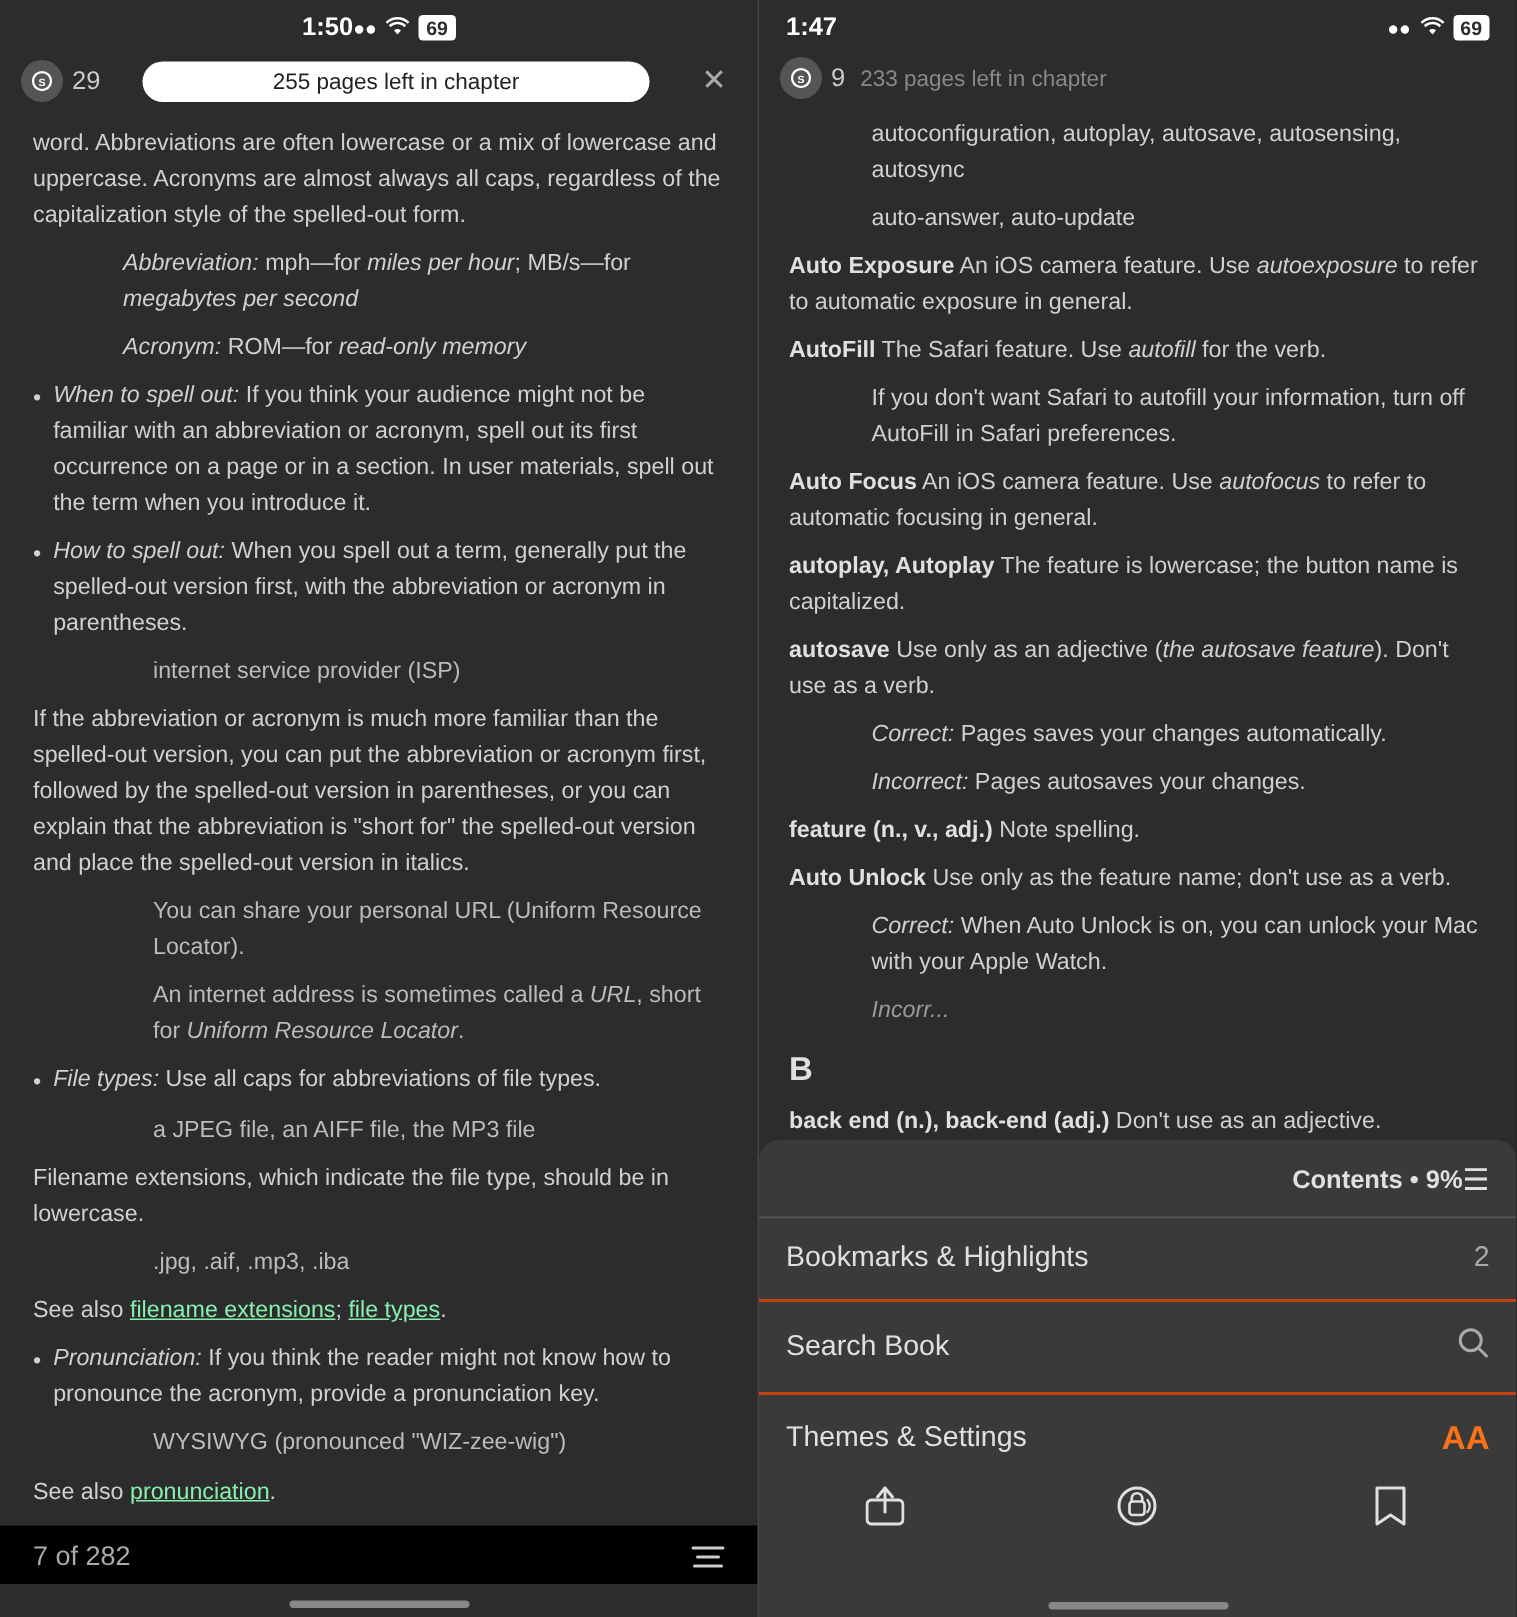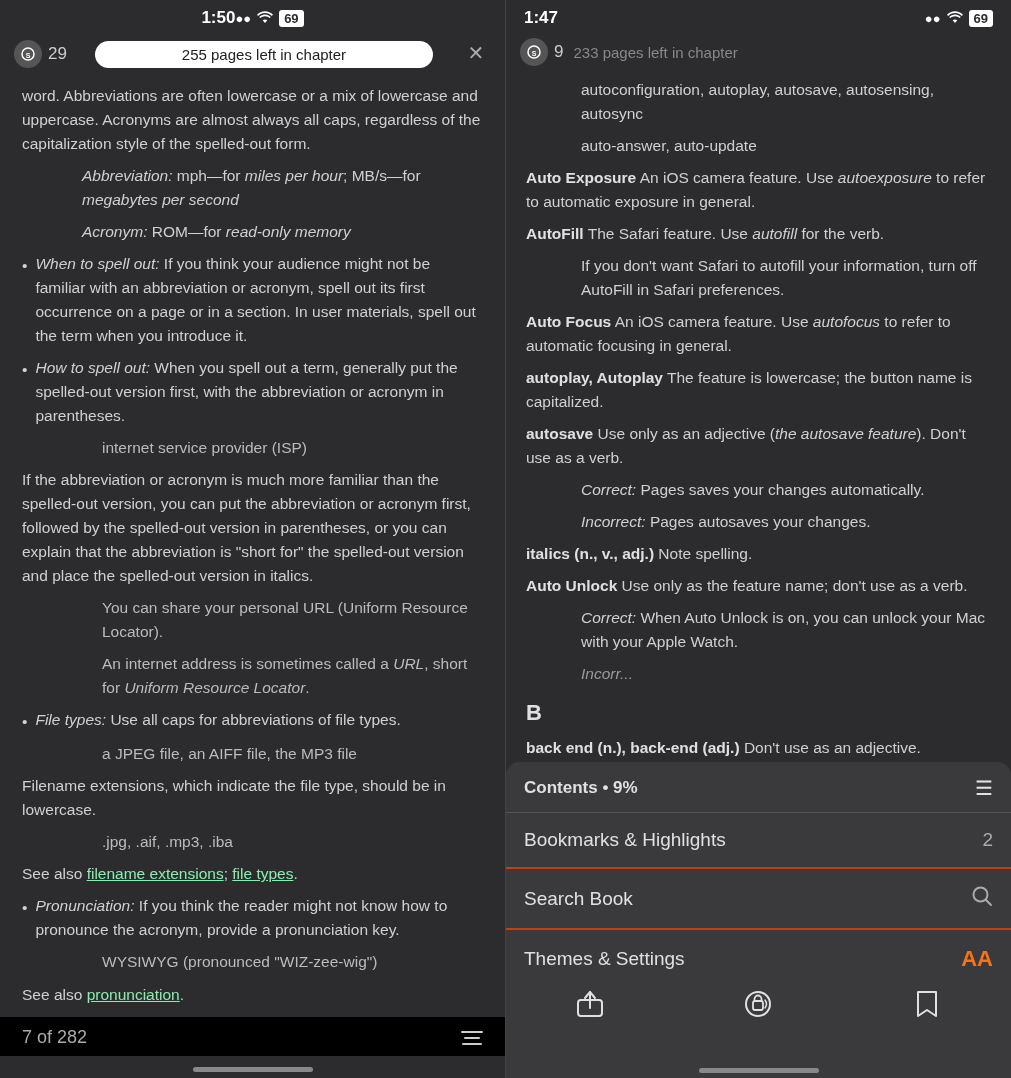--- a/index.html
+++ b/index.html
@@ -196,21 +196,21 @@
       right: 0;
       background: #3a3a3c;
       border-radius: 14px 14px 0 0;
       z-index: 10;
       overflow: hidden;
     }
 
     .overlay-header {
       display: flex;
       align-items: center;
-      justify-content: space-between;
+      justify-content: flex-end;
       padding: 14px 18px 12px 18px;
       background: #3a3a3c;
     }
     .overlay-title {
       font-size: 17px;
       font-weight: 600;
       color: #e0e0e0;
     }
     .menu-icon {
       color: #e0e0e0;
@@ -420,21 +420,21 @@
     <div class="indent">autoconfiguration, autoplay, autosave, autosensing, autosync</div>
     <div class="indent">auto-answer, auto-update</div>
     <p><strong>Auto Exposure</strong>  An iOS camera feature. Use <em>autoexposure</em> to refer to automatic exposure in general.</p>
     <p><strong>AutoFill</strong>  The Safari feature. Use <em>autofill</em> for the verb.</p>
     <div class="indent">If you don't want Safari to autofill your information, turn off AutoFill in Safari preferences.</div>
     <p><strong>Auto Focus</strong>  An iOS camera feature. Use <em>autofocus</em> to refer to automatic focusing in general.</p>
     <p><strong>autoplay, Autoplay</strong>  The feature is lowercase; the button name is capitalized.</p>
     <p><strong>autosave</strong>  Use only as an adjective (<em>the autosave feature</em>). Don't use as a verb.</p>
     <div class="indent"><em>Correct:</em> Pages saves your changes automatically.</div>
     <div class="indent"><em>Incorrect:</em> Pages autosaves your changes.</div>
-    <p><strong>italics (n., v., adj.)</strong>  Note spelling.</p>
+    <p><strong>feature (n., v., adj.)</strong>  Note spelling.</p>
     <p><strong>Auto Unlock</strong>  Use only as the feature name; don't use as a verb.</p>
     <div class="indent"><em>Correct:</em> When Auto Unlock is on, you can unlock your Mac with your Apple Watch.</div>
     <div class="indent" style="color:#999"><em>Incorr...</em></div>
     <div class="section-letter">B</div>
     <p><strong>back end (n.), back-end (adj.)</strong>  Don't use as an adjective.</p>
     <p><strong>backlight (n.,...</strong></p>
     <div class="content-fade"></div>
   </div>
 
   <div class="overlay-panel">

